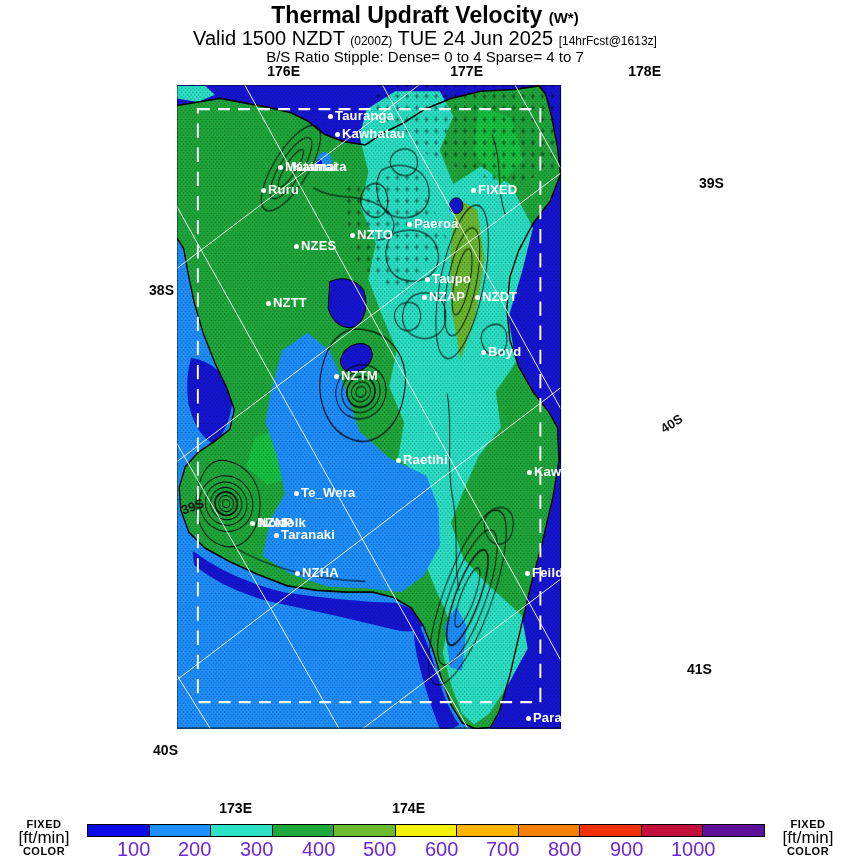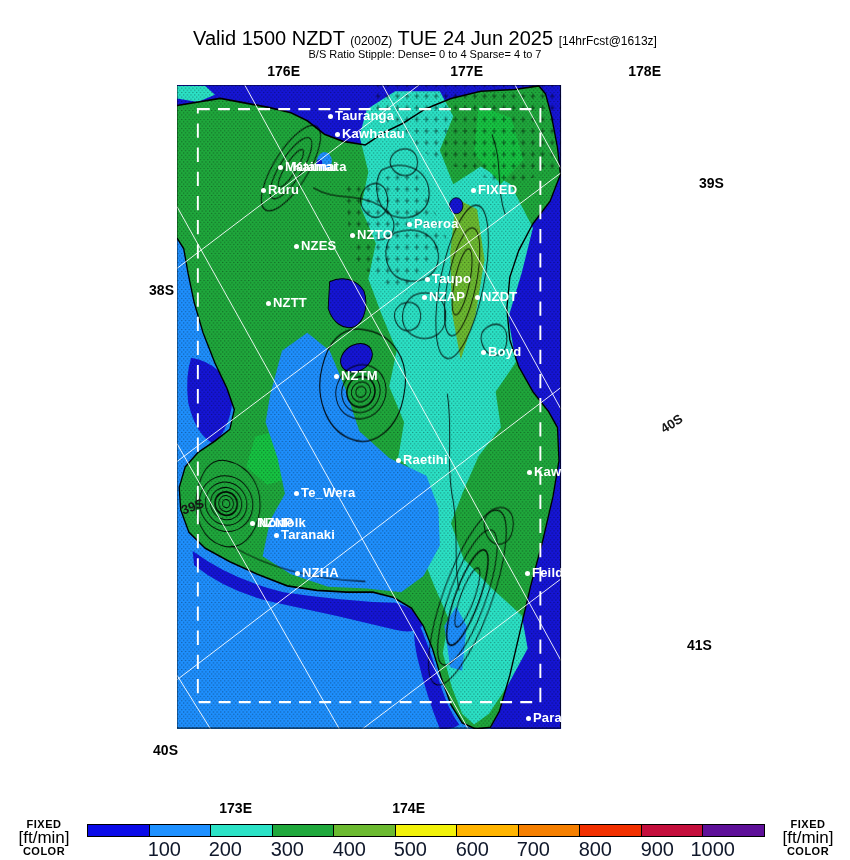--- a/index.html
+++ b/index.html
@@ -4,21 +4,21 @@
 <style>
   html,body{margin:0;padding:0;background:#fff}
   #page{position:relative;width:850px;height:860px;background:#fff;overflow:hidden;
         font-family:"Liberation Sans",sans-serif;}
   
   .hdr{position:absolute;left:0;width:850px;text-align:center;color:#000;white-space:nowrap}
   #title-line{top:2px;font-size:23px;font-weight:bold}
   #title-line .suffix{font-size:15px;font-weight:bold}
   #valid-line{top:27px;font-size:20px;font-weight:normal}
   #valid-line .small{font-size:12px}
-  #stipple-line{top:48px;font-size:11px}
+  #stipple-line{top:48px;font-size:15px}
   
   #map-svg{position:absolute;left:177px;top:85px}
   .edge-lab{position:absolute;font:700 14px "Liberation Sans",sans-serif;color:#000;line-height:16px}
   .top-lab{top:63px;width:60px;margin-left:-30px;text-align:right}
   .bot-lab{top:800px;width:60px;margin-left:-30px;text-align:right}
   .left-lab{width:44px;text-align:right}
   .right-lab{}
   .inner-lab{position:absolute;font:700 13px "Liberation Sans",sans-serif;color:#161616;white-space:nowrap}
   
   .station{position:absolute;width:0;height:0}
@@ -27,31 +27,35 @@
          color:#fff;white-space:nowrap;letter-spacing:0.2px}
   
   .fixed-stack{position:absolute;top:818px;width:86px;text-align:center;color:#000;line-height:12px}
   .fixed-stack .fx1{font:700 11px "Liberation Sans",sans-serif;letter-spacing:.5px}
   .fixed-stack .fx2{font:400 17px "Liberation Sans",sans-serif;line-height:15px}
   .fixed-stack .fx3{font:700 11px "Liberation Sans",sans-serif;letter-spacing:.5px}
   #cbar{position:absolute;left:87px;top:824px;width:678px;height:13px;display:flex;
         border:1px solid #000;box-sizing:border-box}
   .cseg{flex:1 1 0;border-right:1px solid #000}
   .cseg:last-child{border-right:none}
-  .ctick{position:absolute;top:838px;width:64px;margin-left:-32px;text-align:right;
-         font:400 20px "Liberation Sans",sans-serif;color:#0f172a}
+  .ctick{position:absolute;top:838px;width:64px;margin-left:-32px;text-align:left;
+         font:400 20px "Liberation Sans",sans-serif;color:#6d28d9}
   #terrain-box{position:absolute;left:537px;top:806px;width:160px;height:18px;background:#fff;
                border:1px solid #000;text-align:center;font:400 14px "Liberation Sans",sans-serif;
                line-height:18px;color:#000;z-index:5}
 </style>
 </head>
 <body>
 
 <div id="page">
 
+  <div class="hdr" id="title-line">
+    <span>Thermal Updraft Velocity</span>
+    <span class="suffix">(W*)</span>
+  </div>
   <div class="hdr" id="valid-line">
     <span>Valid 1500 NZDT</span>
     <span class="small">(0200Z)</span>
     <span>TUE 24 Jun 2025</span>
     <span class="small">[14hrFcst@1613z]</span>
   </div>
   <div class="hdr" id="stipple-line">B/S Ratio Stipple:  Dense= 0 to 4  Sparse= 4 to 7</div>
 
   <svg id="map-svg" width="516" height="720" viewBox="177 85 693 805" preserveAspectRatio="none">
     <svg x="177" y="85" width="516" height="720" viewBox="177 85 516 720">
@@ -208,21 +212,21 @@
       <div class="edge-lab bot-lab" style="left: 395px;">174E</div>
     </div>
   <div>
 
   <div class="edge-lab left-lab" style="left: 130px; top: 282px;">38S</div>
       <div class="edge-lab left-lab" style="left: 134px; top: 742px;">40S</div>
     </div>
   <div>
 
   <div class="edge-lab right-lab" style="left: 699px; top: 175px;">39S</div>
-      <div class="edge-lab right-lab" style="left: 687px; top: 637px;">41S</div>
+      <div class="edge-lab right-lab" style="left: 687px; top: 661px;">41S</div>
     </div>
   <div>
 
   <div class="inner-lab" style="left: 181px; top: 499px; transform: rotate(-20deg);">39S</div>
       <div class="inner-lab" style="left: 660px; top: 416px; transform: rotate(-33deg);">40S</div>
     </div>
 
   <div>
 
   <div class="station" style="left: 330px; top: 116px;">

